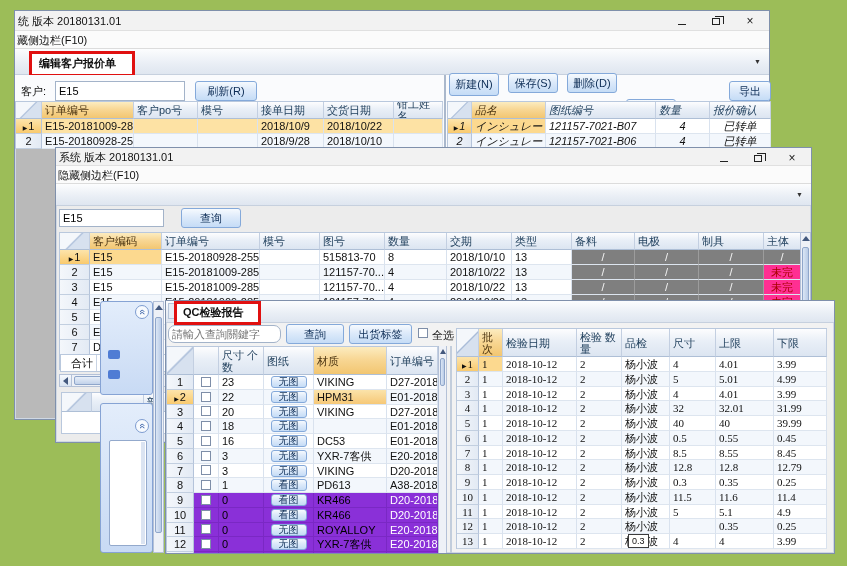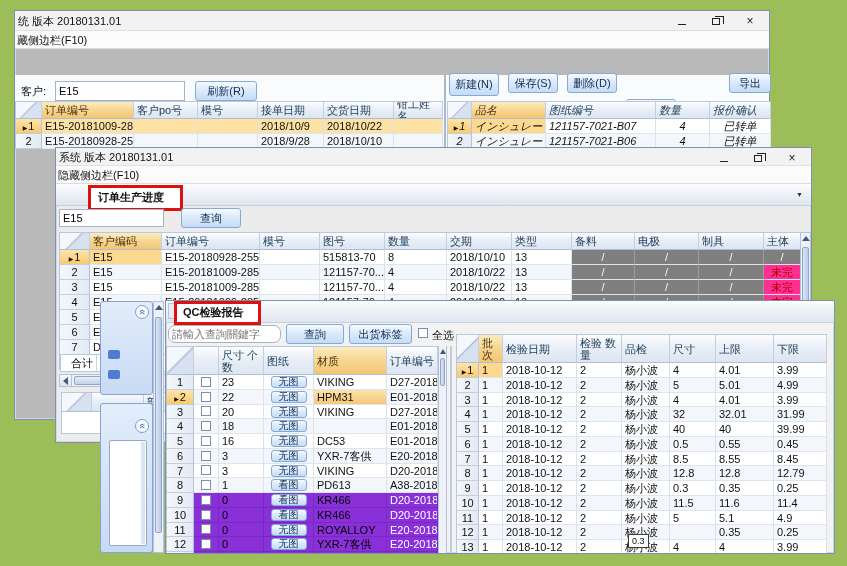--- a/index.html
+++ b/index.html
@@ -76,20 +76,24 @@
       <div class="ctl">
           <span class="ic-min"></span>
         </div>
       <div class="ctl">
           <span class="ic-restore"></span>
         </div>
       <div class="ctl">×</div>
     </div>
   </div>
   <div class="menubar"><span>藏侧边栏(F10)</span></div>
+  <div class="toolbar">
+    <div class="redbox" style="left:14px;">编辑客户报价单</div>
+    <span class="dd" style="right:8px;top:9px;">▼</span>
+  </div>
   <div style="position:absolute;left:0;top:64px;width:754px;height:74px;background:#fafbfd;"></div>
 
   <span class="lbl" style="position:absolute;left:6px;top:73px;">客户:</span>
   <input class="inp" style="position: absolute; left: 40px; top: 70px; width: 130px; height: 20px;" value="E15">
   <div class="btn" style="position:absolute;left:180px;top:70px;width:62px;height:20px;">刷新(R)</div>
 
   <div class="grid" id="w1l" style="left:0;top:90px;width:428px;">
     <div class="hrow" style="height:17px;">
       <div class="hc diag c0"></div>
       <div class="hc orange c1">订单编号</div>
@@ -124,21 +128,21 @@
 
   <div class="divline" style="left:429px;top:64px;width:2px;height:74px;"></div>
 
   <div style="position:absolute;left:434px;top:62px;display:flex;gap:9px;">
 
   <div class="btn" style="width:50px;height:23px;">新建(N)</div>
       <div class="btn" style="width:50px;height:20px;">保存(S)</div>
       <div class="btn" style="width:50px;height:20px;text-align:right;">删除(D)</div>
       <div class="btn" style="width:50px;height:20px;margin-top:26px;">导入</div>
     </div>
-  <div class="btn" style="position:absolute;left:714px;top:62px;width:42px;height:20px;text-align:right;">导出</div>
+  <div class="btn" style="position:absolute;left:714px;top:70px;width:42px;height:20px;text-align:right;">导出</div>
 
   <div class="grid" id="w1r" style="left:432px;top:90px;width:324px;font-style:italic;">
     <div class="hrow" style="height:17px;">
       <div class="hc diag d0"></div>
       <div class="hc orange d1">品名</div>
       <div class="hc d2">图纸编号</div>
       <div class="hc d3">数量</div>
       <div class="hc d4">报价确认</div>
     </div>
     <div>
@@ -169,21 +173,20 @@
           <span class="ic-min"></span>
         </div>
       <div class="ctl">
           <span class="ic-restore"></span>
         </div>
       <div class="ctl">×</div>
     </div>
   </div>
   <div class="menubar"><span>隐藏侧边栏(F10)</span></div>
   <div class="toolbar" style="height:22px;">
-    <div class="redbox" style="left:32px;top:1px;">订单生产进度</div>
     <span class="dd" style="right:8px;top:7px;">▼</span>
   </div>
   <input class="inp" style="position: absolute; left: 3px; top: 61px; width: 105px; height: 18px;" value="E15">
   <div class="btn" style="position:absolute;left:125px;top:60px;width:60px;height:20px;">查询</div>
 
   <div class="grid" id="w2g" style="left:3px;top:84px;width:742px;">
     <div class="hrow" style="height:17px;">
       <div class="hc diag e0"></div>
       <div class="hc orange e1">客户编码</div>
       <div class="hc e2">订单编号</div>
@@ -535,21 +538,21 @@
         </div>
       </div>
   </div>
   <div class="vscroll" style="left:272px;top:45px;width:9px;height:209px;border-top:none;">
     <div class="tri-up" style="border-left-width:3px;border-right-width:3px;"></div>
     <div class="thumb" style="left:1px;width:5px;top:12px;height:28px;"></div>
   </div>
 
   <div class="divline" style="left:284px;top:45px;width:2px;height:209px;background:#c2cddc;"></div>
 
-  <div class="grid" id="w3r" style="left:290px;top:33px;width:371px;">
+  <div class="grid" id="w3r" style="left:290px;top:27px;width:371px;font-family:Liberation Serif, serif;">
     <div class="hrow" style="height:28px;">
       <div class="hc diag g0"></div>
       <div class="hc orange g1">批次</div>
       <div class="hc g2">检验日期</div>
       <div class="hc g3">检验 数量</div>
       <div class="hc g4">品检</div>
       <div class="hc g5">尺寸</div>
       <div class="hc g6">上限</div>
       <div class="hc g7">下限</div>
     </div>

